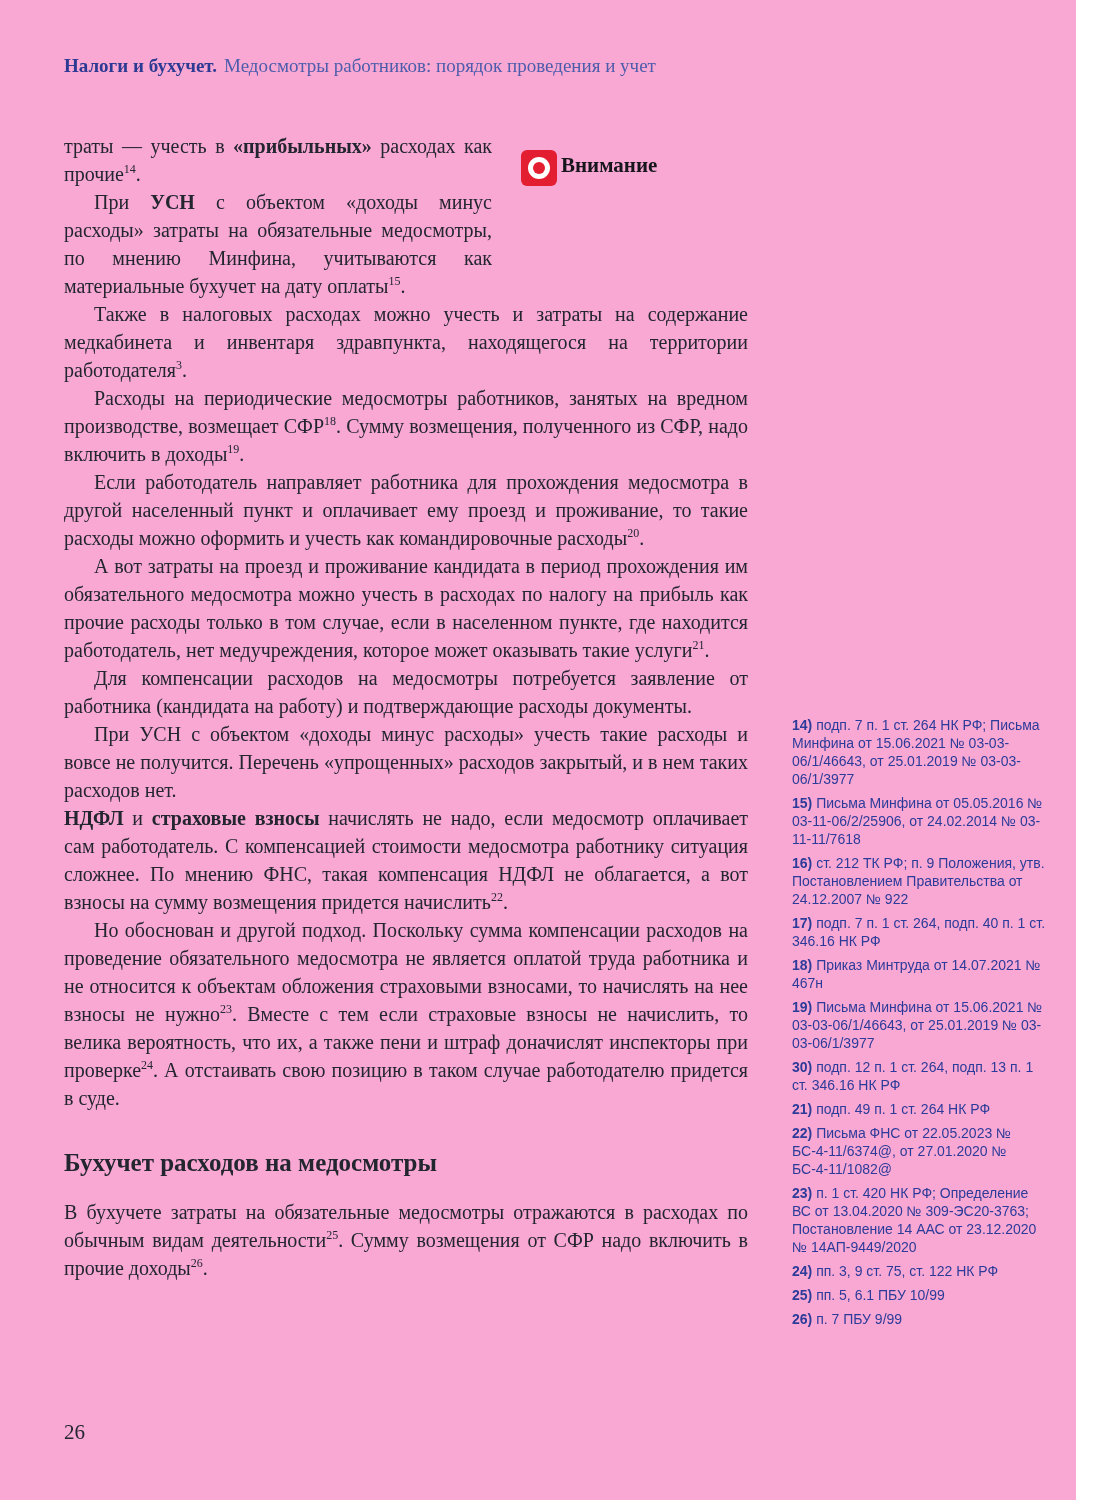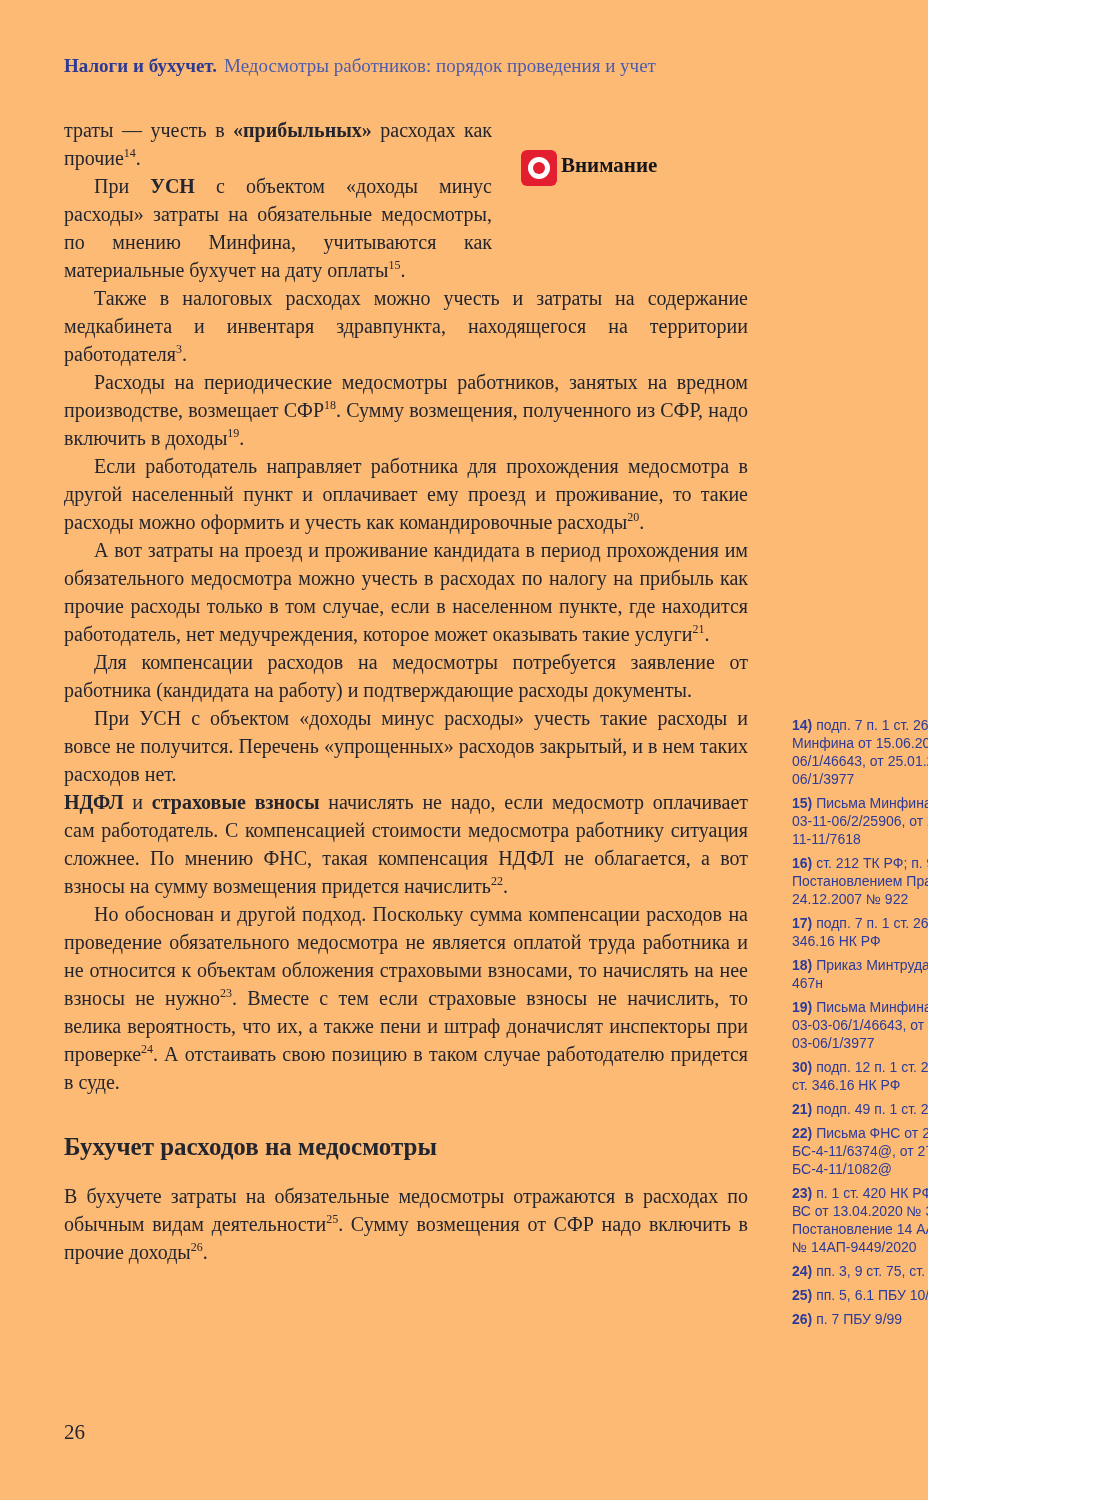--- a/index.html
+++ b/index.html
@@ -1,20 +1,20 @@
 <!DOCTYPE html>
 <html lang="ru"><head>
 <meta charset="utf-8">
 <style>
   html, body { margin: 0; padding: 0; background: #ffffff; }
   .page {
     position: relative;
-    width: 928px;
+    width: 1076px;
     height: 1500px;
-    background: #fdba74;
+    background: #f9a8d4;
     font-family: "Liberation Serif", "DejaVu Serif", serif;
     color: #23252f;
     overflow: hidden;
   }
 
   
   .header {
     position: absolute;
     left: 64px;
     top: 54px;
@@ -22,21 +22,21 @@
     line-height: 24px;
     white-space: nowrap;
   }
   .hdr-section { font-weight: bold; color: #2d3a93; }
   .hdr-title   { color: #4d5cab; margin-left: 7px; }
 
   
   .main-col {
     position: absolute;
     left: 64px;
-    top: 116px;
+    top: 132px;
     width: 684px;
     font-size: 20px;
     line-height: 28px;
     text-align: justify;
   }
   .para { margin: 0; }
   .para.narrow { width: 428px; }
   .para.indent { text-indent: 30px; }
   .b { font-weight: bold; }
   sup {

